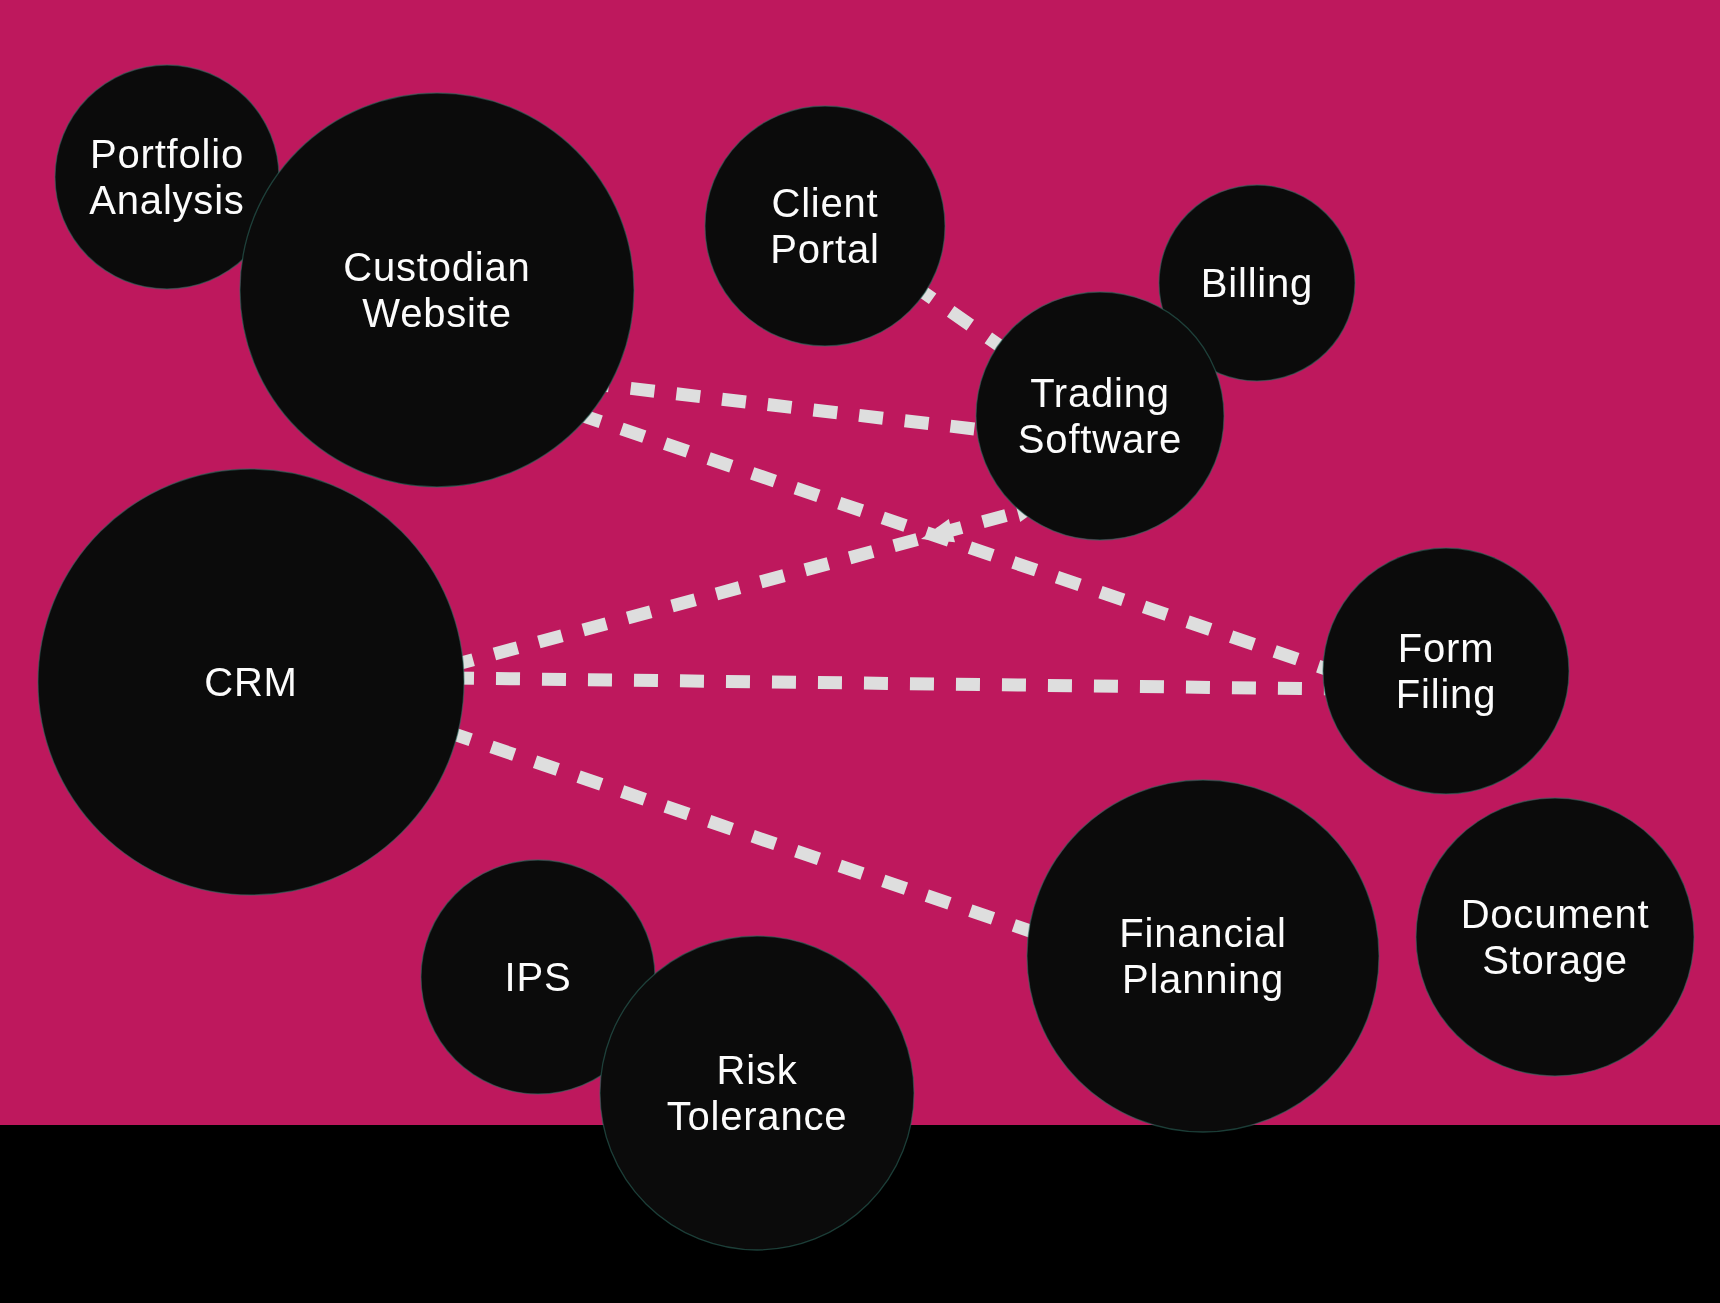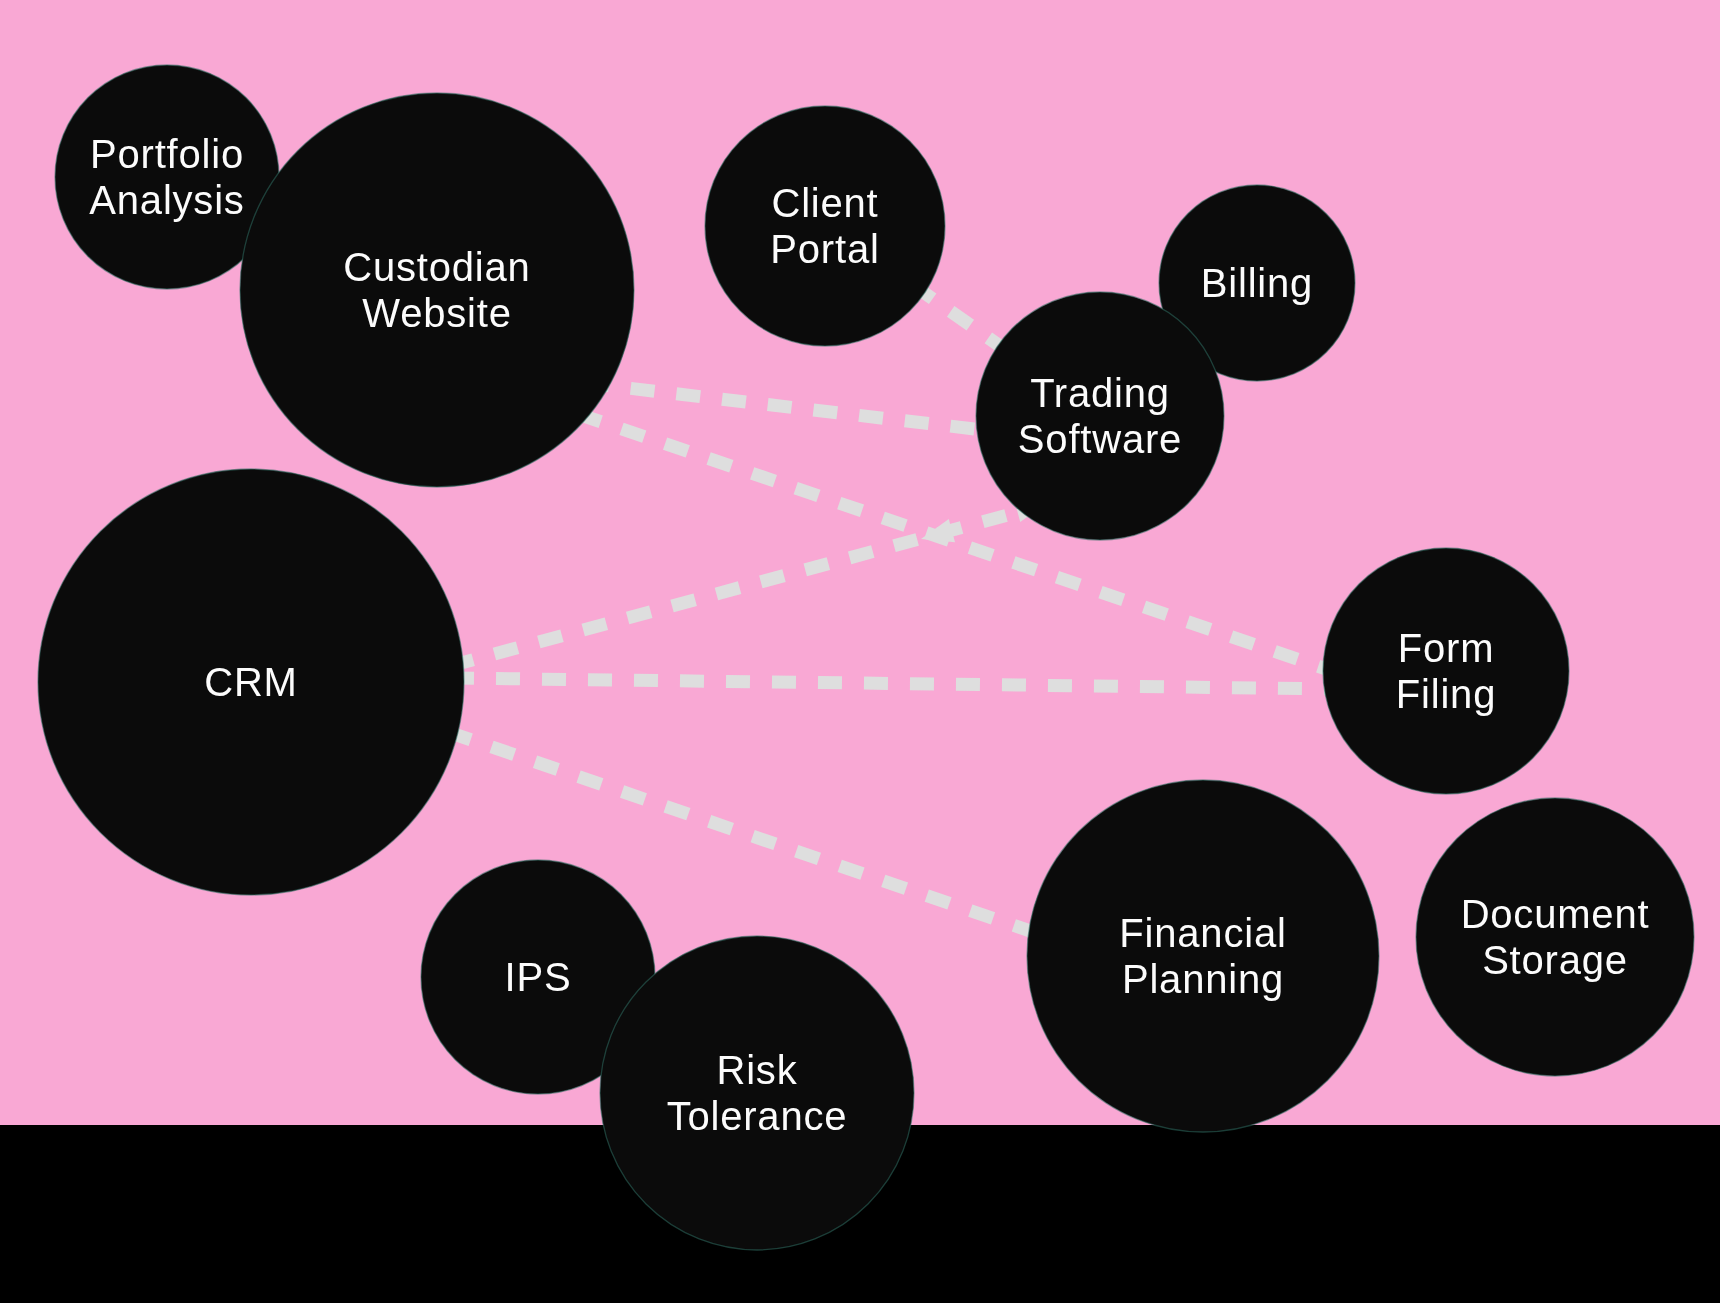--- a/index.html
+++ b/index.html
@@ -7,21 +7,21 @@
     padding: 0;
     width: 1720px;
     height: 1303px;
     background: #000000;
     overflow: hidden;
   }
   #stage {
     position: relative;
     width: 1720px;
     height: 1125px;
-    background: #f9a8d4;
+    background: #be185d;
   }
   svg {
     display: block;
     width: 1720px;
     height: 1303px;
     font-family: "Liberation Sans", "DejaVu Sans", sans-serif;
   }
   .edge-line {
     fill: none;
     stroke-width: 13px;

